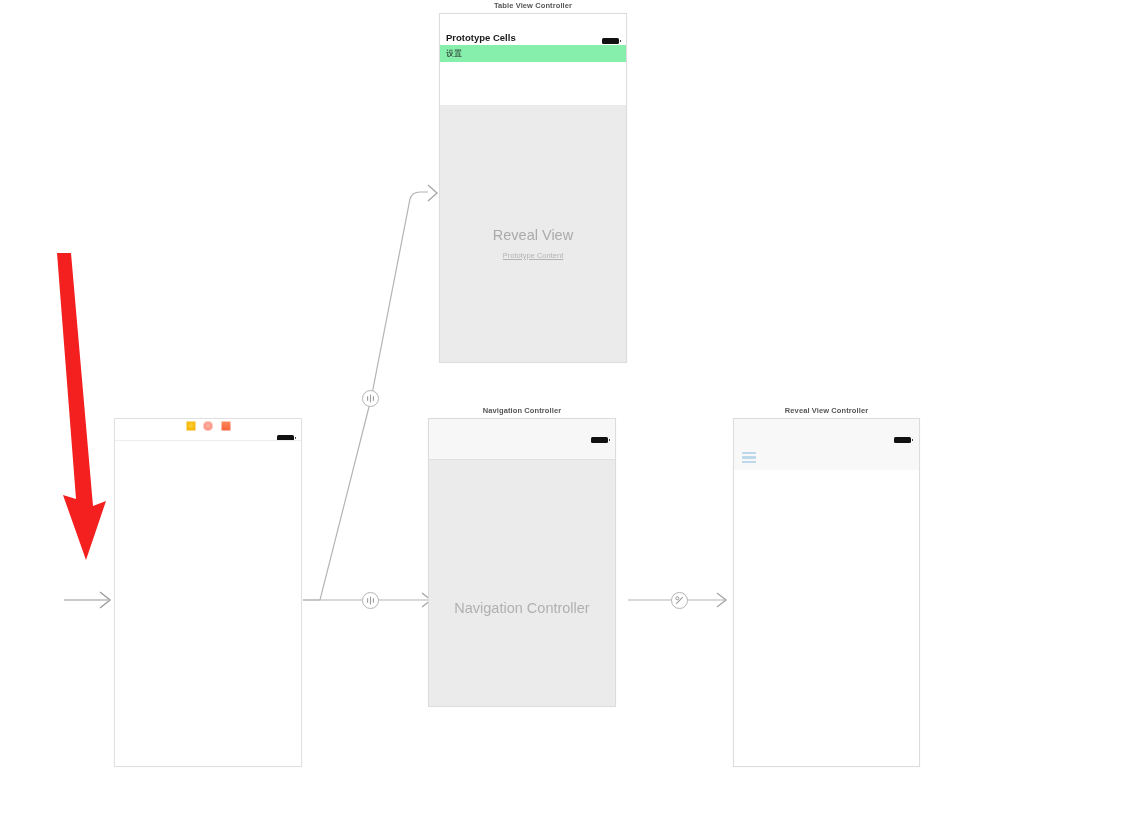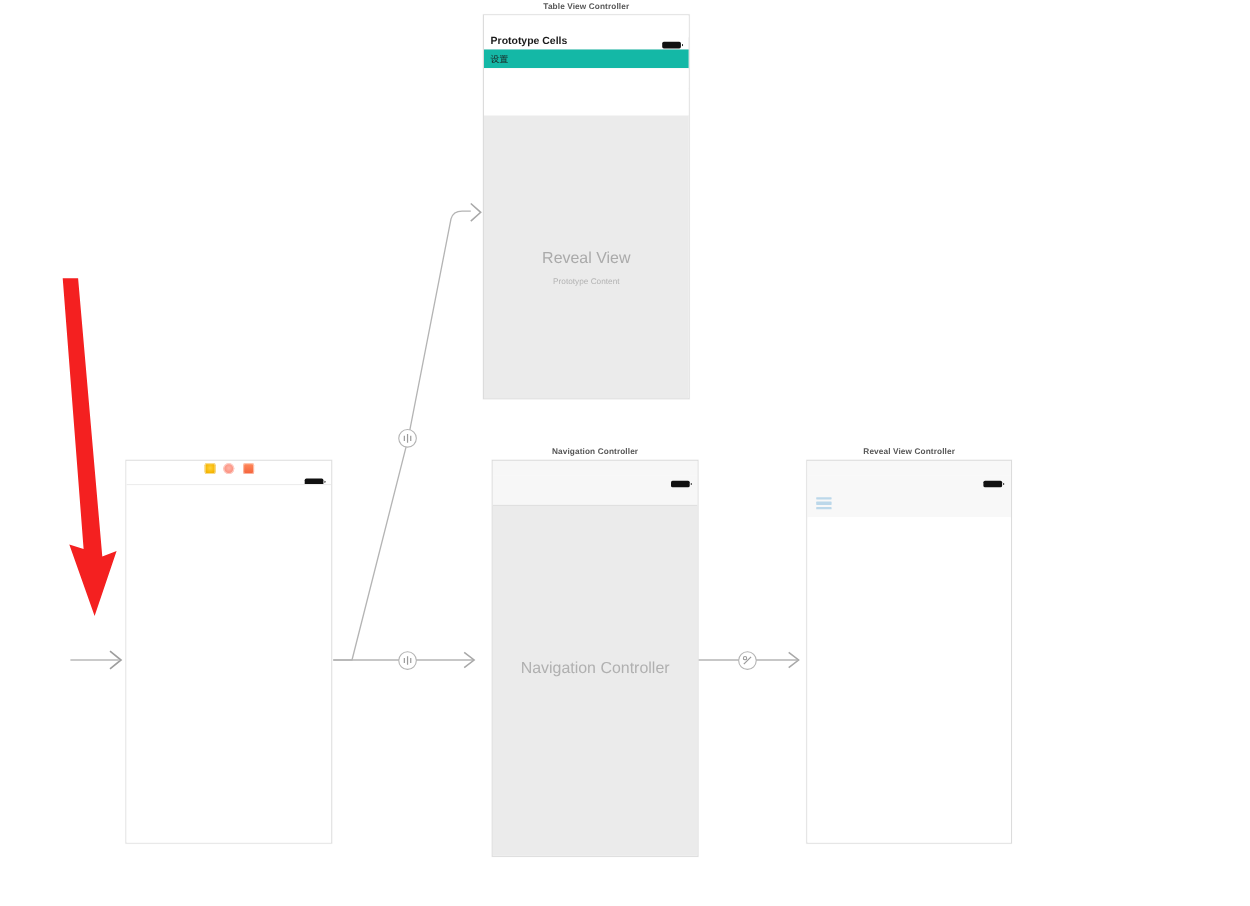--- a/index.html
+++ b/index.html
@@ -98,21 +98,21 @@
     position: absolute;
     left: 0; right: 0;
     height: 1px;
     background: #e2e2e2;
   }
   #tv-cell {
     position: absolute;
     left: 0; right: 0;
     top: 31px;
     height: 17px;
-    background: #14b8a6;
+    background: #86efac;
   }
   #tv-cell-label {
     position: absolute;
     left: 6px;
     top: 3px;
     font-size: 8px;
     color: #1a1a1a;
   }
   #tv-blank-row {
     position: absolute;
@@ -143,28 +143,29 @@
     font-size: 14.5px;
     color: #aaaaaa;
   }
   #tv-content-sub {
     position: absolute;
     left: 0; right: 0;
     top: 146px;
     text-align: center;
     font-size: 7.5px;
     color: #b3b3b3;
+    text-decoration: underline;
   }
 
   
   #scene-nav {
-    left: 447px;
+    left: 428px;
     top: 418px;
     width: 188px;
-    height: 361px;
+    height: 289px;
   }
   #nav-statusbar {
     position: absolute;
     left: 0; top: 0; right: 0;
     height: 13px;
     background: #f7f7f7;
   }
   #nav-bar {
     position: absolute;
     left: 0; top: 13px; right: 0;

